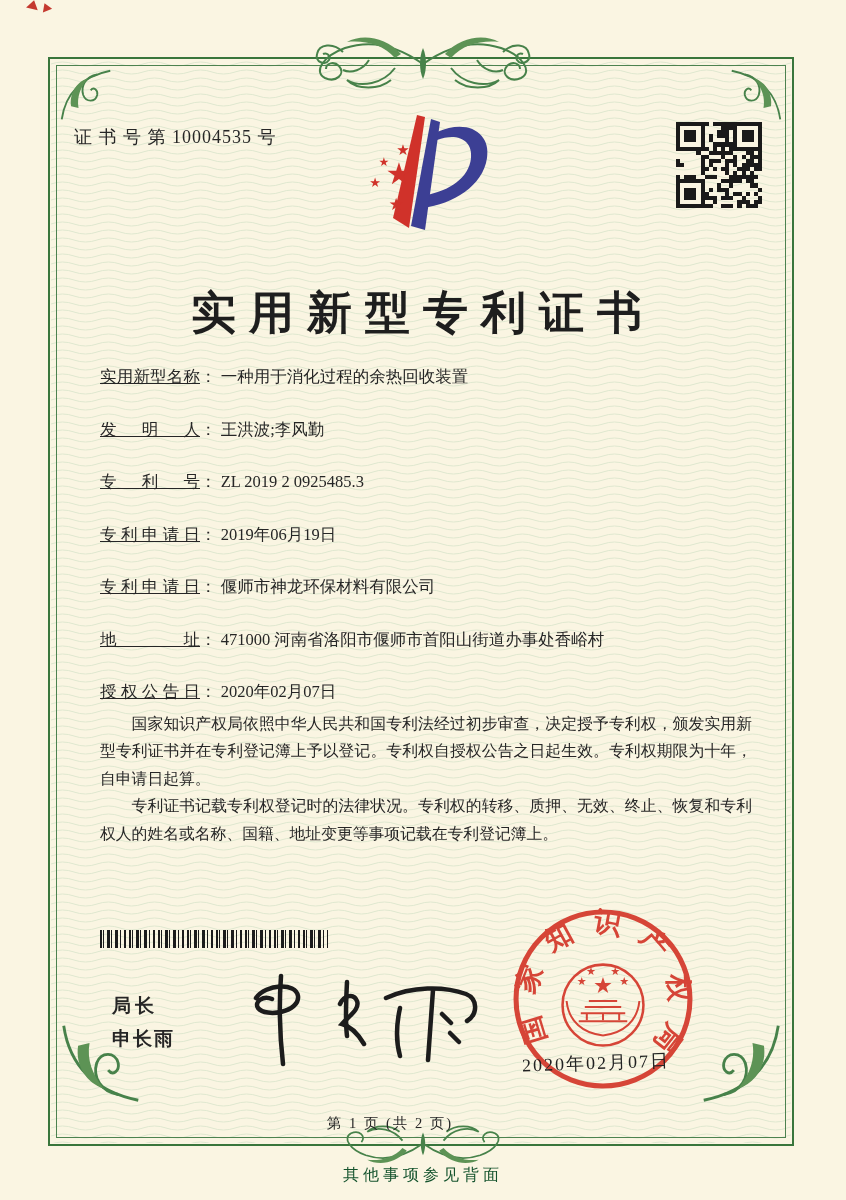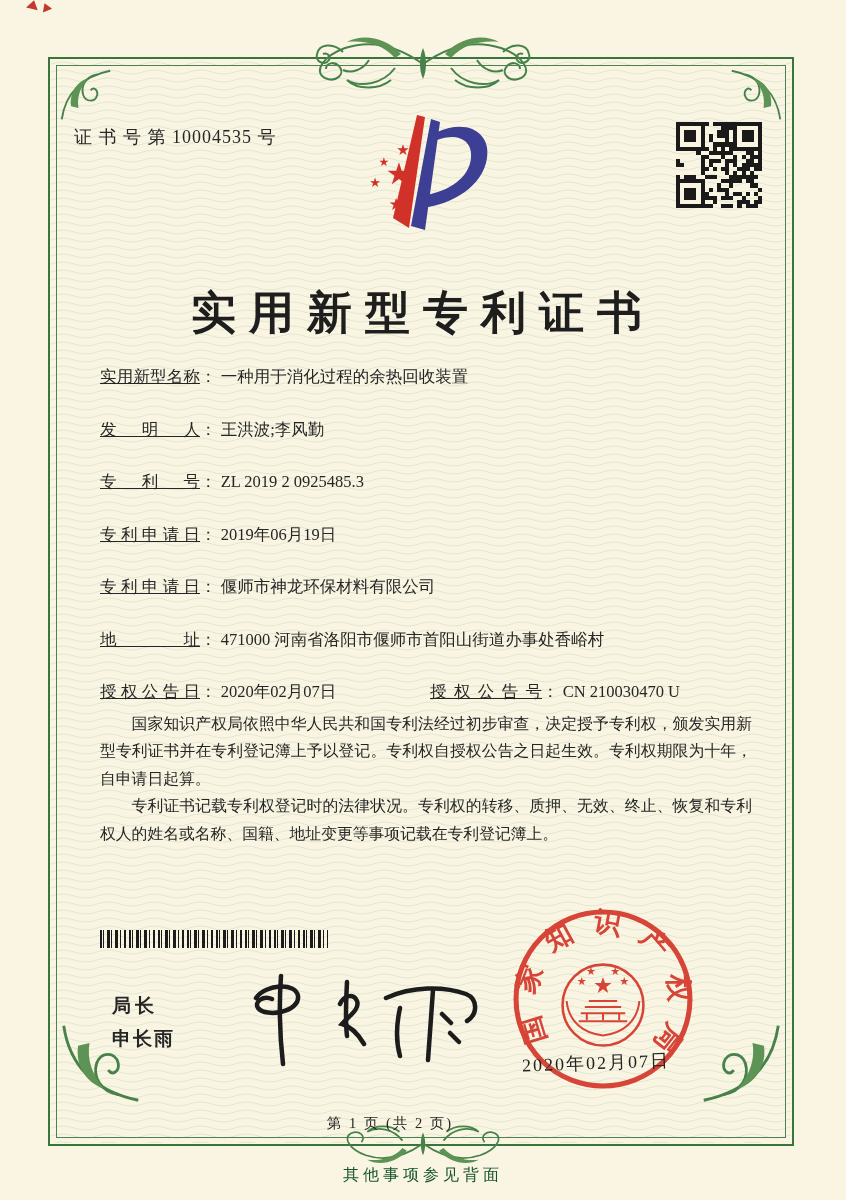--- a/index.html
+++ b/index.html
@@ -319,24 +319,20 @@
       <span class="field-label">专利申请日</span><span>：</span>
       <span>偃师市神龙环保材料有限公司</span>
     </div>
     <div class="field-row">
       <span class="field-label">地址</span><span>：</span>
       <span>471000 河南省洛阳市偃师市首阳山街道办事处香峪村</span>
     </div>
     <div class="field-row row-grant">
       <span class="field-label">授权公告日</span><span>：</span>
       <span>2020年02月07日</span>
-      <span class="grant-no">
-        <span class="field-label wide">授权公告号</span><span>：</span>
-        <span>CN 210030470 U</span>
-      </span>
     </div>
   </div>
 
   <div class="abs paras">
     <p>国家知识产权局依照中华人民共和国专利法经过初步审查，决定授予专利权，颁发实用新型专利证书并在专利登记簿上予以登记。专利权自授权公告之日起生效。专利权期限为十年，自申请日起算。</p>
     <p>专利证书记载专利权登记时的法律状况。专利权的转移、质押、无效、终止、恢复和专利权人的姓名或名称、国籍、地址变更等事项记载在专利登记簿上。</p>
   </div>
 
   <div class="abs barcode"></div>
 

